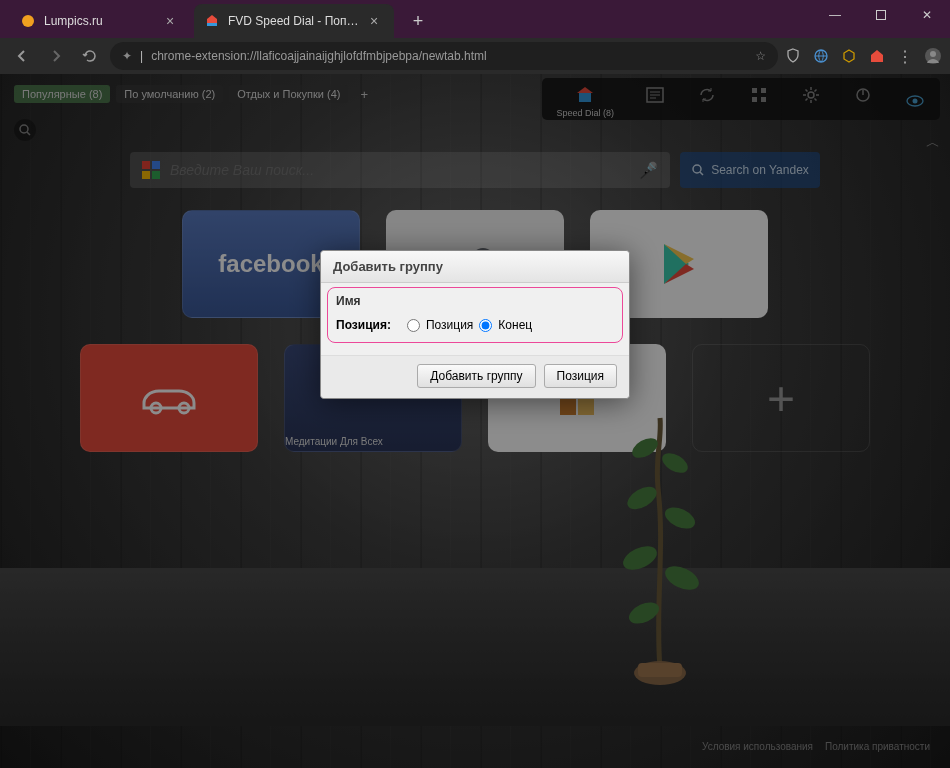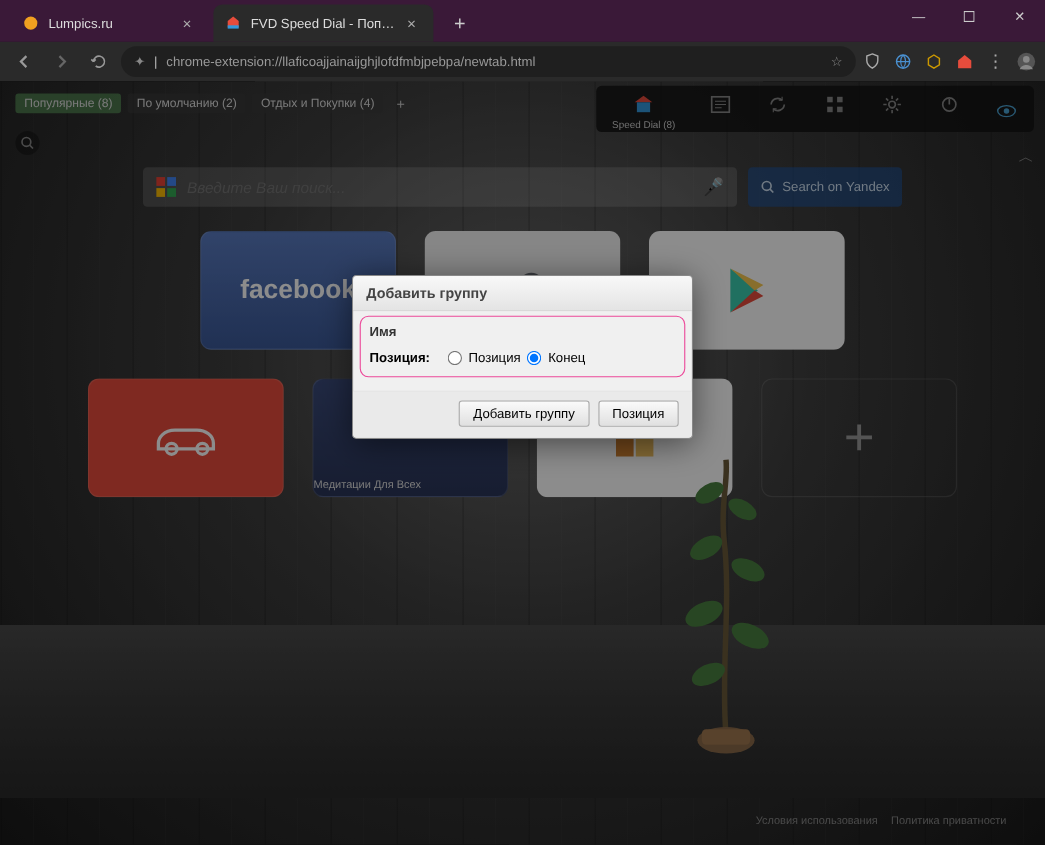--- a/index.html
+++ b/index.html
@@ -59,21 +59,21 @@
 .tile.gplay { background:#fff; }
 .tile.ali { background:#fff; }
 .tile.carr { background:#e74c3c; }
 .tile.medi { background: linear-gradient(#3a4a7a,#2a3558); }
 .tile.bk { background:#fff; }
 .tile.plus { background:transparent; color:#999; font-size:48px; font-weight:300; }
 .tile-label { position:absolute; bottom:4px; left:0; right:0; font-size:10px; color:#ddd; }
 
 .plant { position:absolute; bottom:80px; right:230px; width:120px; height:280px; }
 
-.footer-links { position:absolute; bottom:16px; right:35px; font-size:10px; color:#888; display:flex; gap:12px; }
+.footer-links { position:absolute; bottom:16px; right:20px; font-size:10px; color:#888; display:flex; gap:12px; }
 .footer-links span { cursor:pointer; }
 
 .magnify-btn { position:absolute; top:45px; left:14px; width:22px; height:22px; display:flex; align-items:center; justify-content:center; color:#888; cursor:pointer; border-radius:50%; background:rgba(0,0,0,0.3); }
 
 
 .dialog { position:absolute; top:176px; left:50%; transform:translateX(-50%); width:310px; background:#f0f0f0; border:1px solid #888; border-radius:4px; box-shadow:0 4px 30px rgba(0,0,0,0.5); z-index:100; }
 .dialog-title { padding:8px 12px; font-size:13px; font-weight:bold; color:#444; background: linear-gradient(#f8f8f8,#e4e4e4); border-bottom:1px solid #ccc; border-radius:4px 4px 0 0; }
 .dialog-body { padding:10px 12px 6px; }
 .highlight-box { border:1px solid #ec4899; border-radius:8px; padding:6px 8px 10px; margin:-6px -6px 6px; }
 .field-label { font-size:12px; font-weight:bold; color:#333; margin-bottom:4px; }

